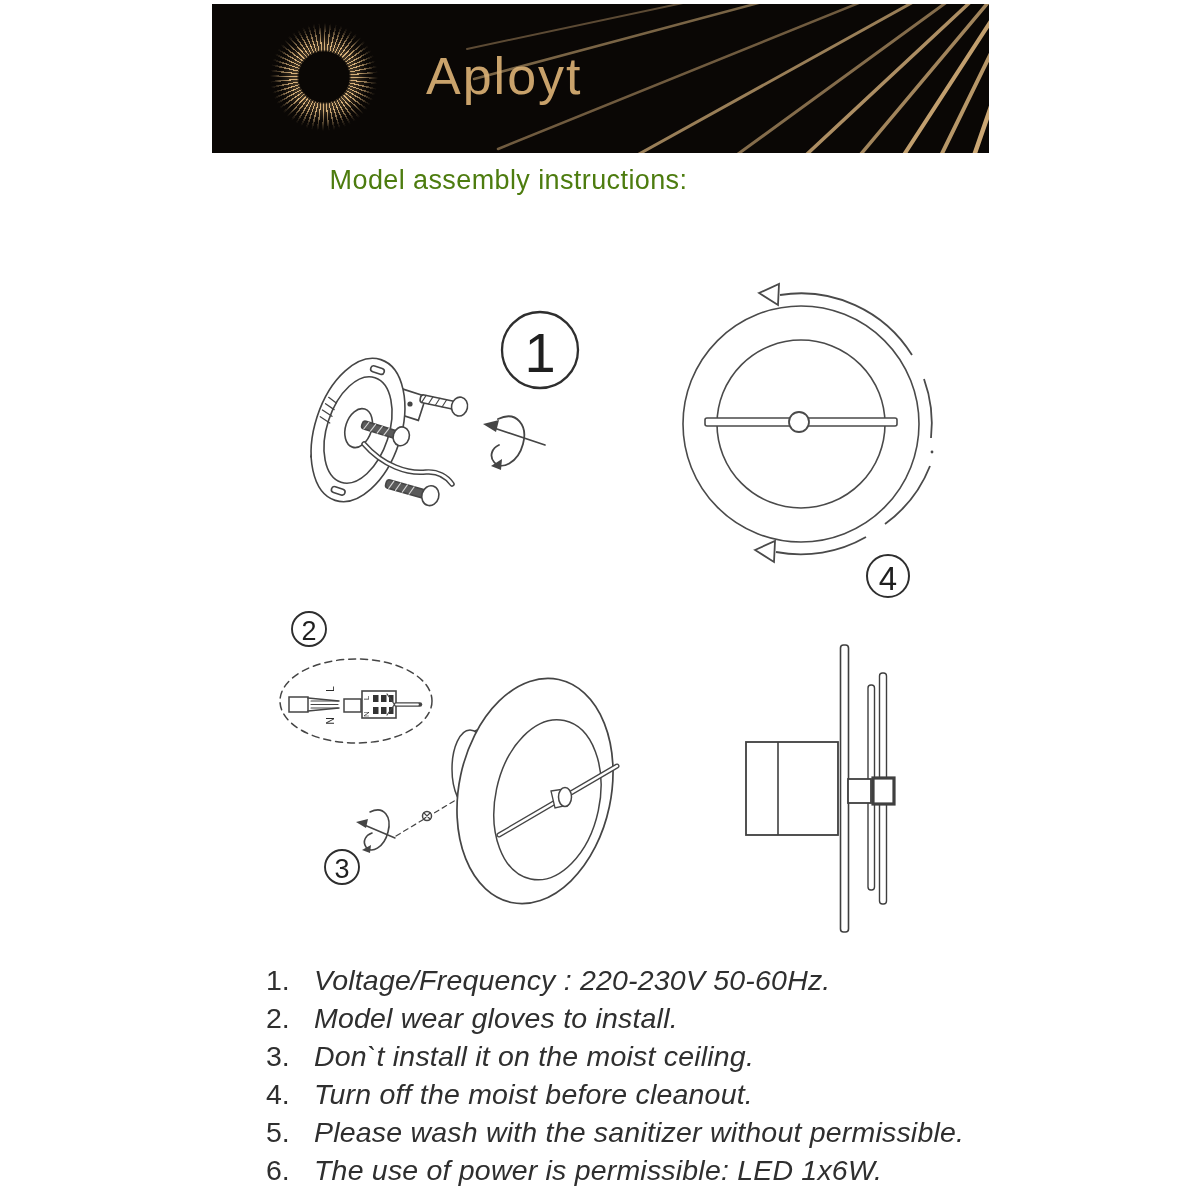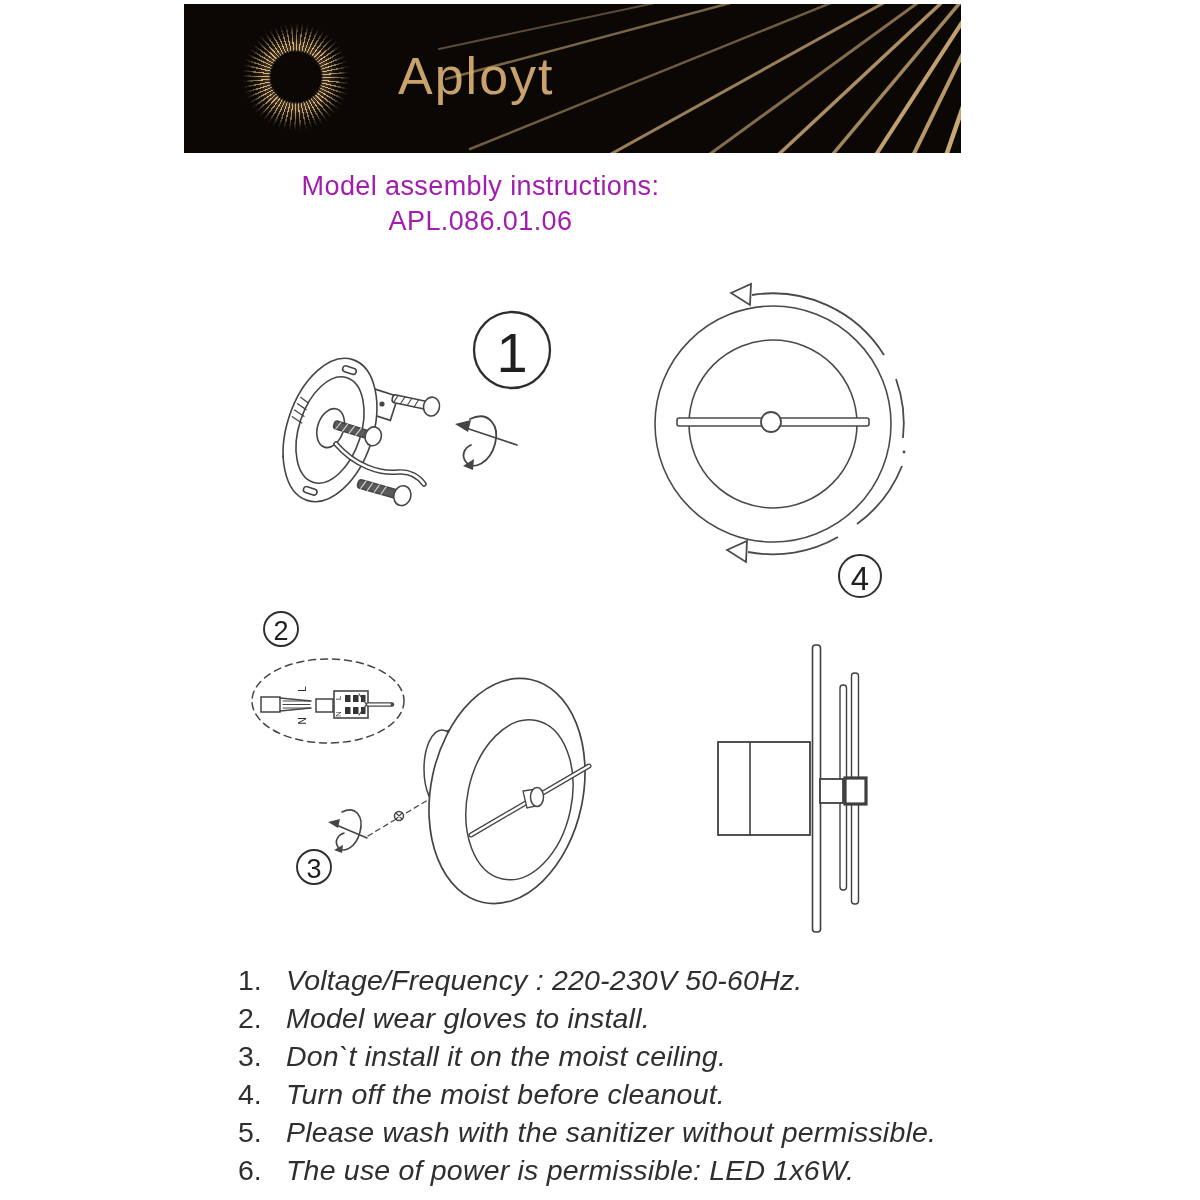--- a/index.html
+++ b/index.html
@@ -1,18 +1,19 @@
 <!DOCTYPE html>
 <html><head>
 <meta charset="utf-8">
 <style>
   html,body{margin:0;padding:0;background:#ffffff;}
   .page{
     position:relative;width:961px;height:1200px;background:#ffffff;overflow:hidden;
     font-family:"Liberation Sans","DejaVu Sans",sans-serif;
+    margin-left:28px;
   }
   
   .header{
     position:absolute;left:184px;top:4px;width:832px;height:149px;
     background:#0A0705;overflow:hidden;
   }
   .sunburst{
     position:absolute;left:36px;top:-3px;width:152px;height:152px;
     background:
       radial-gradient(circle closest-side,
@@ -21,22 +22,22 @@
       radial-gradient(circle closest-side, rgba(214,176,122,0.28) 30% 38%, rgba(214,176,122,0) 60%),
       repeating-conic-gradient(from 0deg, #d6b07a 0deg 1.9deg, #0A0705 1.9deg 6deg);
   }
   .brand{
     position:absolute;left:214px;top:50%;transform:translateY(-56%);
     color:#c9a26b;font-size:52px;font-weight:300;letter-spacing:2px;line-height:1;
   }
   .rays{position:absolute;right:0;top:0;width:460px;height:149px;}
   
   .title{
-    position:absolute;left:0;top:169px;width:100%;text-align:center;
-    color:#a21caf;font-size:27px;line-height:35px;letter-spacing:0.4px;
+    position:absolute;left:0;top:163px;width:100%;text-align:center;
+    color:#4d7c0f;font-size:27px;line-height:35px;letter-spacing:0.4px;
   }
   
   .diag{position:absolute;}
   svg{display:block;overflow:visible;}
   svg text.badge{fill:#1f1f1f;font-family:"Liberation Sans","DejaVu Sans",sans-serif;font-weight:400;}
   svg text.tiny{fill:#2c2c2c;font-family:"Liberation Sans","DejaVu Sans",sans-serif;}
   
   .instructions{
     position:absolute;left:238px;top:966px;width:764px;
     color:#2f2f2f;font-size:28.5px;line-height:28px;
@@ -66,21 +67,20 @@
         <line x1="470" y1="-80" x2="-55" y2="211" stroke-width="3" opacity="0.7"></line>
         <line x1="470" y1="-80" x2="-86" y2="145" stroke-width="2.5" opacity="0.5"></line>
         <line x1="470" y1="-80" x2="-110" y2="75" stroke-width="2.5" opacity="0.55"></line>
         <line x1="470" y1="-80" x2="-117" y2="45" stroke-width="2" opacity="0.4"></line>
       </g>
     </svg>
   </div>
 
   <div class="title">
     <div>Model assembly instructions:</div>
-    <div>APL.086.01.06</div>
   </div>
 
   <svg class="diag" style="left:235px;top:285px;" width="330" height="275" viewBox="235 285 330 275">
     <g stroke="#454545" fill="none" stroke-width="1.6" stroke-linecap="round">
 
       <g>
         <rect x="370" y="392" width="25" height="25" transform="rotate(18 382 404)" fill="#ffffff"></rect>
         <circle cx="382" cy="404" r="2.6" fill="#454545" stroke="none"></circle>
         <rect x="286" y="436" width="25" height="25" transform="rotate(18 298 449)" fill="#ffffff"></rect>
         <circle cx="298" cy="449" r="2.6" fill="#454545" stroke="none"></circle>

